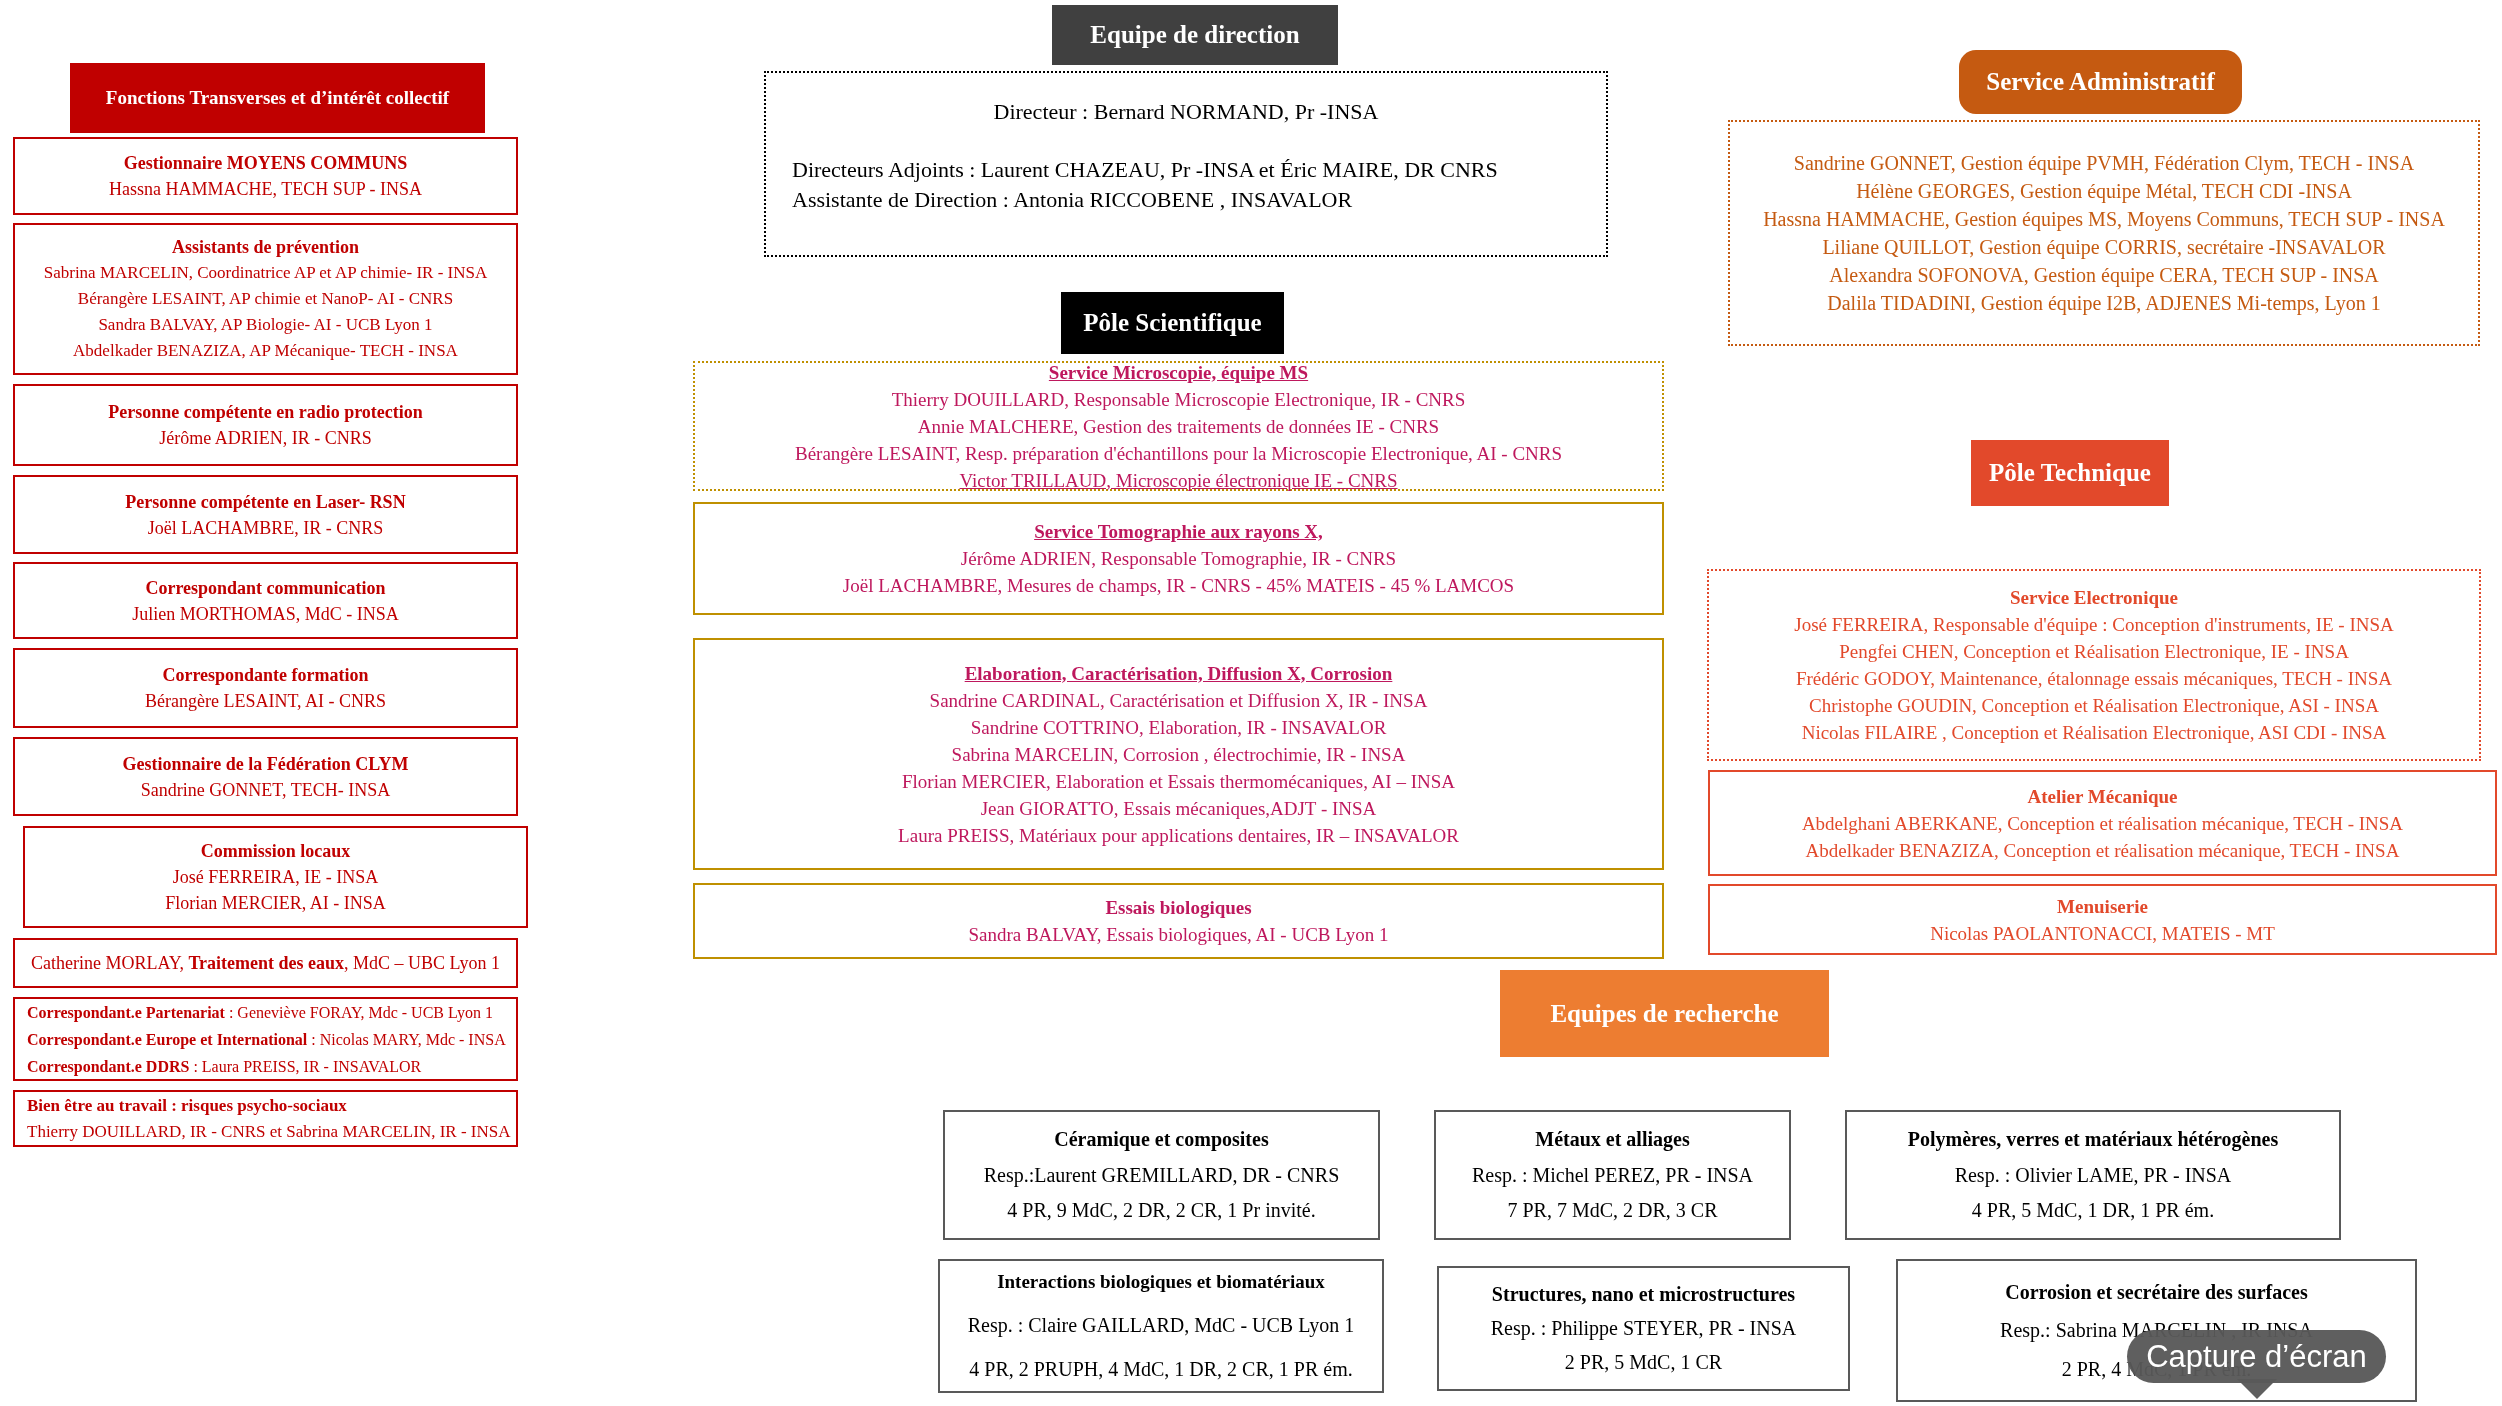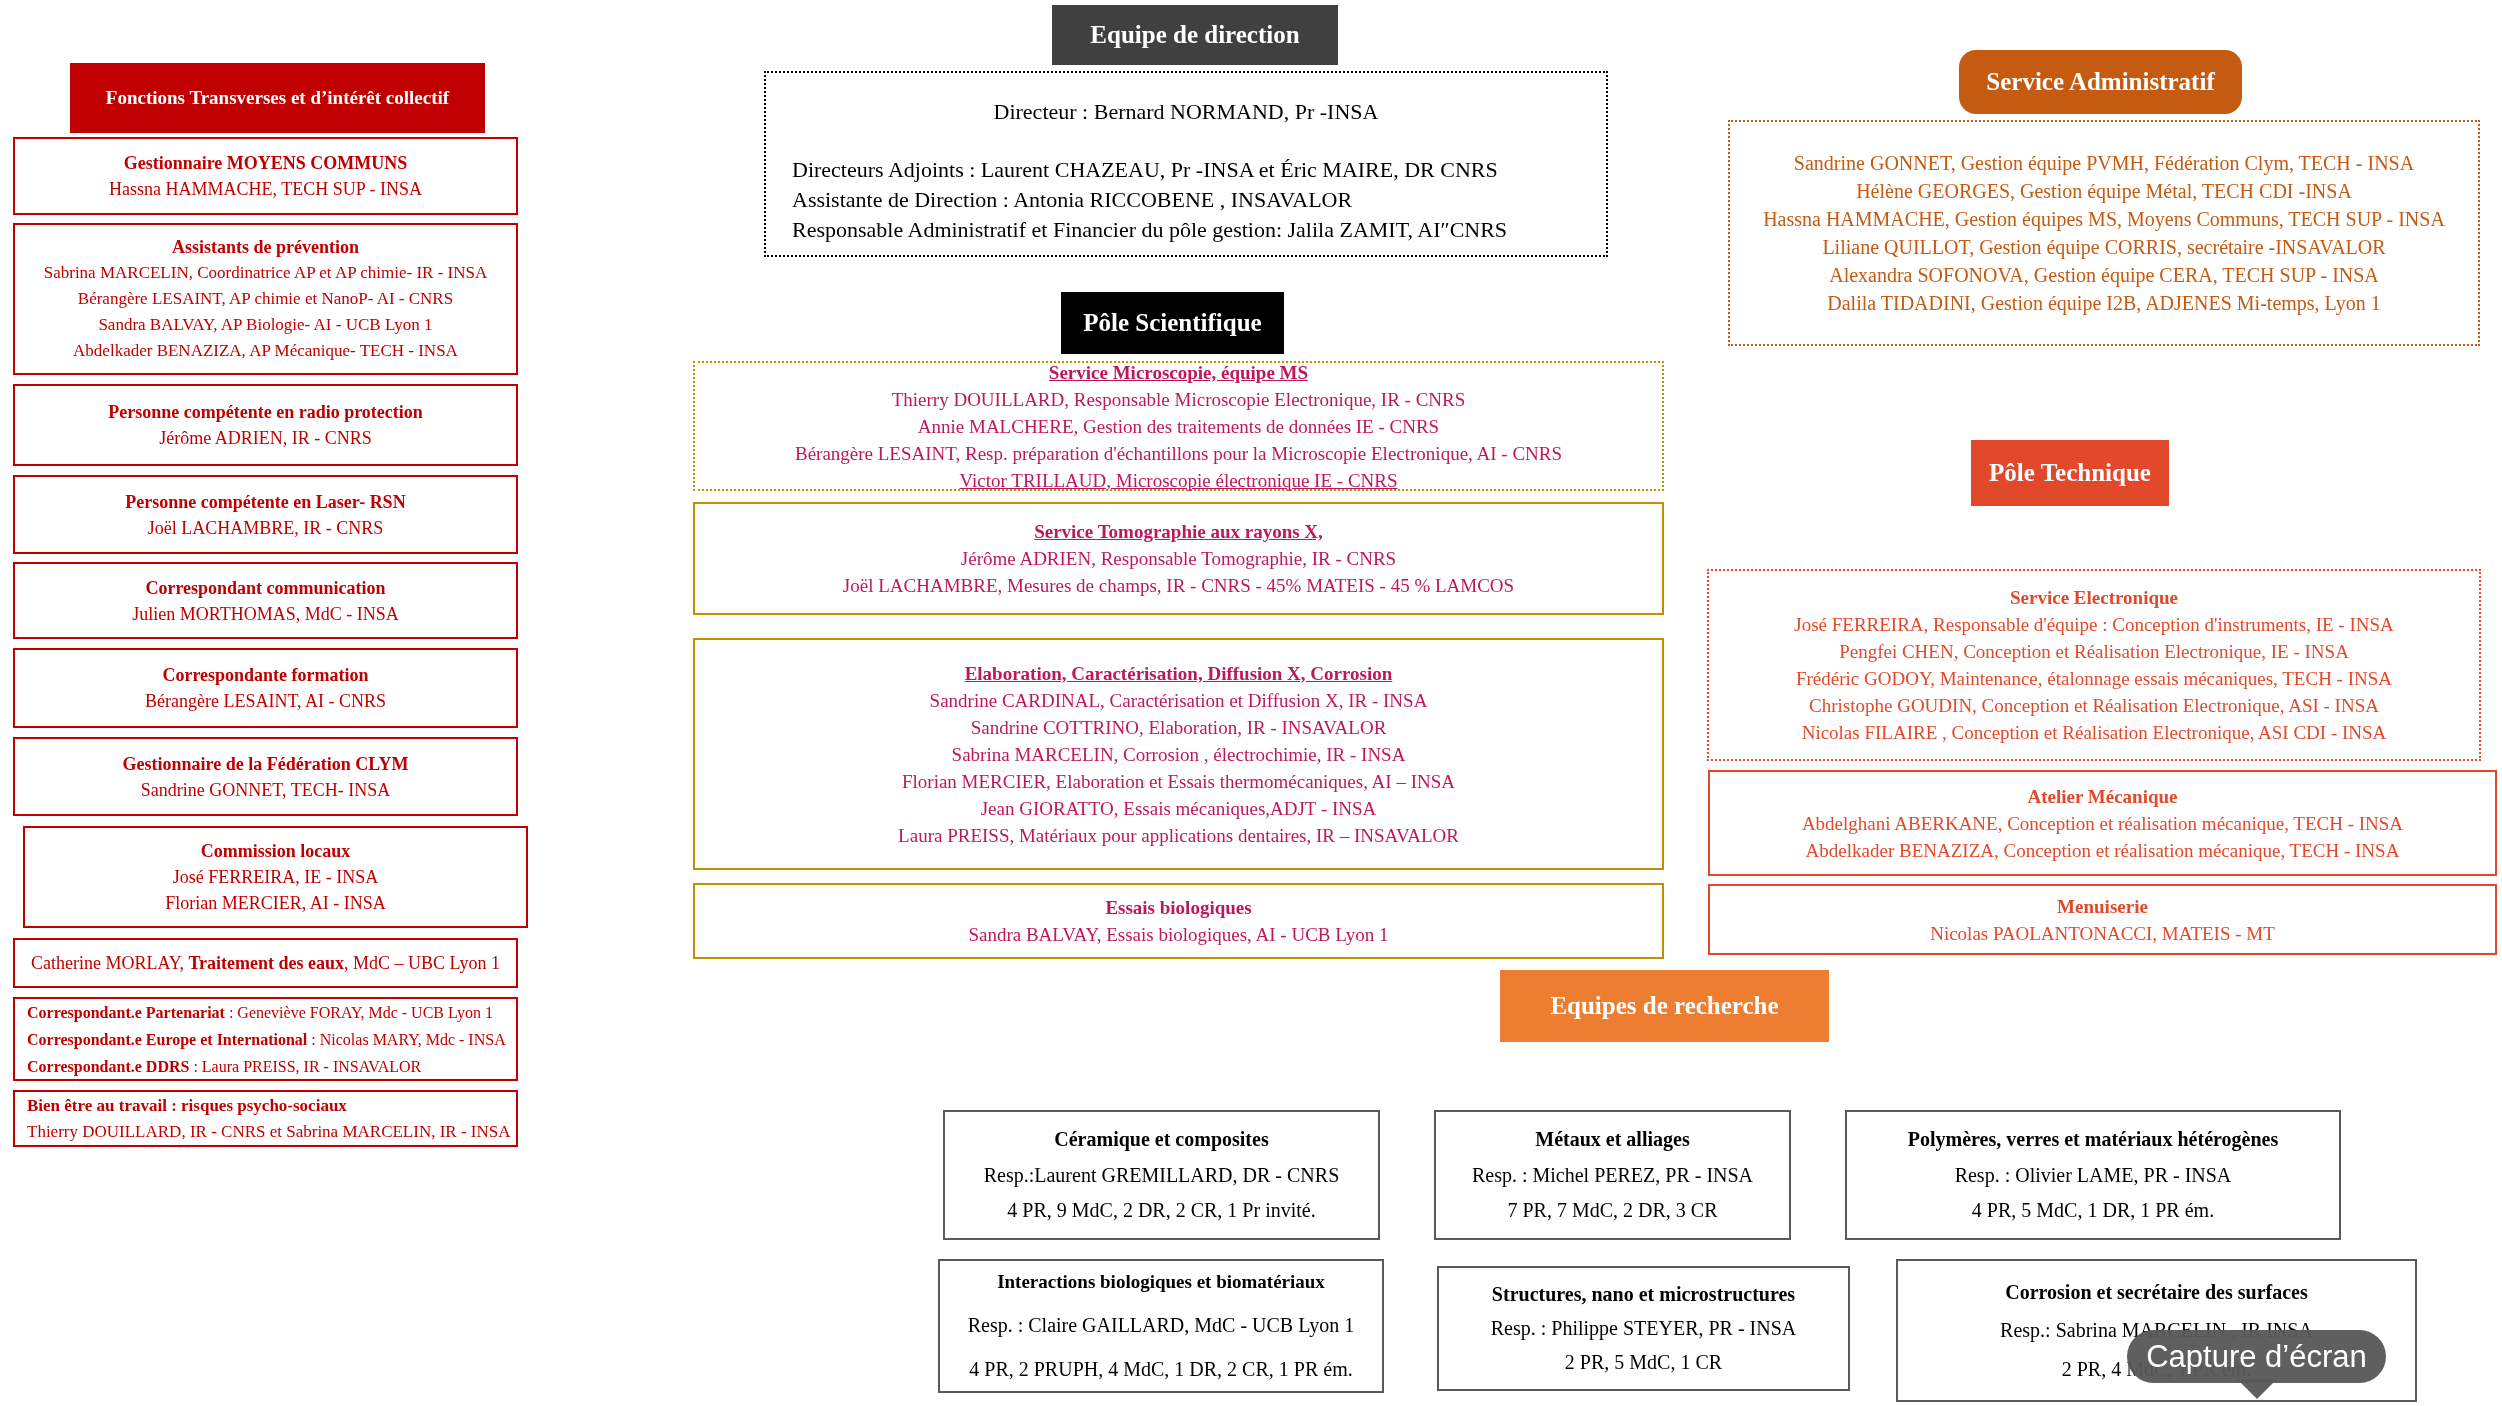--- a/index.html
+++ b/index.html
@@ -121,21 +121,20 @@
     <div class="line">Thierry DOUILLARD, IR - CNRS et Sabrina MARCELIN, IR - INSA</div>
   </div>
 
   <div class="hdr hdr-gray" style="left:1052px; top:5px; width:286px; height:60px;">Equipe de direction</div>
 
   <div class="direction-box" style="left:764px; top:71px; width:844px; height:186px;">
     <div class="dir-line1">Directeur : Bernard NORMAND, Pr -INSA</div>
     <div class="dir-lines">
         <div>Directeurs Adjoints : Laurent CHAZEAU, Pr -INSA et Éric MAIRE, DR CNRS</div>
         <div>Assistante de Direction  : Antonia RICCOBENE , INSAVALOR</div>
-        <div>Responsable Administratif et Financier du pôle gestion: Jalila ZAMIT, AI″CNRS</div>
       </div>
   </div>
 
   <div class="hdr hdr-gold" style="left:1061px; top:292px; width:223px; height:62px;">Pôle Scientifique</div>
 
   <div class="box gold-box dotted" style="left:693px; top:361px; width:971px; height:130px;">
     <div class="title u">Service Microscopie, équipe MS</div>
     <div class="lines"><div class="line">Thierry DOUILLARD, Responsable Microscopie Electronique, IR - CNRS</div><div class="line">Annie MALCHERE, Gestion des traitements de données IE - CNRS</div><div class="line">Bérangère LESAINT,  Resp. préparation d'échantillons pour la Microscopie Electronique, AI - CNRS</div></div>
     <div class="line u">Victor TRILLAUD, Microscopie électronique IE - CNRS</div>
   </div>
@@ -171,21 +170,21 @@
   <div class="box tech-box" style="left:1708px; top:770px; width:789px; height:106px;">
     <div class="title">Atelier Mécanique</div>
     <div class="lines"><div class="line">Abdelghani ABERKANE, Conception et réalisation mécanique, TECH - INSA</div><div class="line">Abdelkader BENAZIZA, Conception et réalisation mécanique, TECH - INSA</div></div>
   </div>
 
   <div class="box tech-box" style="left:1708px; top:884px; width:789px; height:71px;">
     <div class="title">Menuiserie</div>
     <div class="lines"><div class="line">Nicolas PAOLANTONACCI, MATEIS - MT</div></div>
   </div>
 
-  <div class="hdr hdr-orange" style="left:1500px; top:970px; width:329px; height:72px;">Equipes de recherche</div>
+  <div class="hdr hdr-orange" style="left:1500px; top:970px; width:329px; height:87px;">Equipes de recherche</div>
 
 
   <div class="box plain-box team" style="left:943px; top:1110px; width:437px; height:130px;">
     <div class="team-name">Céramique et composites</div>
     <div class="line">Resp.:Laurent GREMILLARD, DR - CNRS</div>
     <div class="line">4 PR, 9 MdC, 2 DR, 2 CR, 1 Pr invité.</div>
   </div>
 
   <div class="box plain-box team" style="left:1434px; top:1110px; width:357px; height:130px;">
     <div class="team-name">Métaux et alliages</div>

